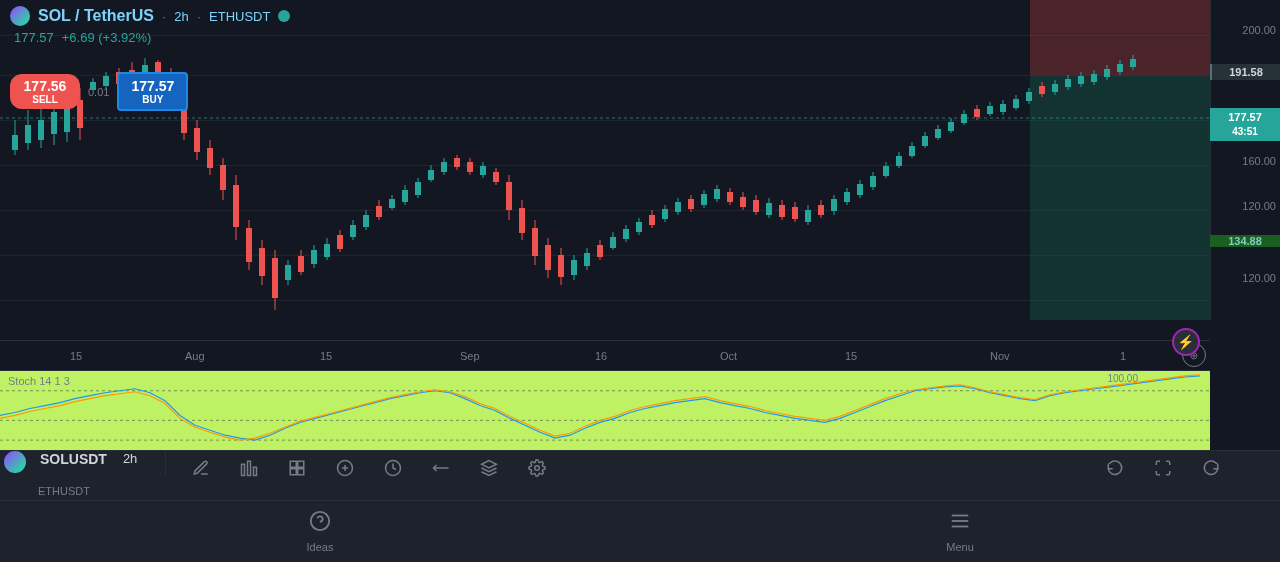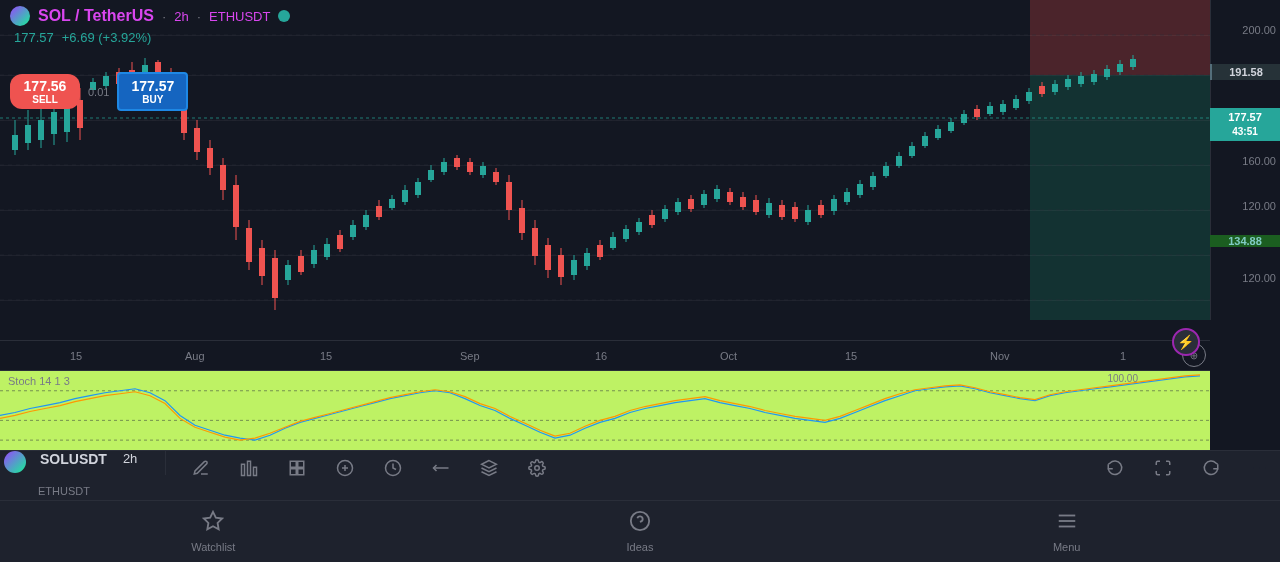--- a/index.html
+++ b/index.html
@@ -45,21 +45,21 @@
     .sol-icon {
       width: 20px;
       height: 20px;
       background: linear-gradient(135deg, #9945ff, #14f195);
       border-radius: 50%;
       flex-shrink: 0;
     }
     .symbol-text {
       font-size: 16px;
       font-weight: 600;
-      color: #d946ef;
+      color: #7dd3fc;
     }
     .exchange-dot {
       width: 12px;
       height: 12px;
       background: #26a69a;
       border-radius: 50%;
     }
     .price-change-row {
       display: flex;
       align-items: center;
@@ -691,28 +691,20 @@
         <line x1="12" y1="12" x2="12.01" y2="12" stroke-width="3"></line>
         <line x1="20" y1="12" x2="20.01" y2="12" stroke-width="3"></line>
     </svg>
   </div>
 
   <div style="position:absolute;bottom:3px;left:38px;font-size:11px;color:#787b86;">ETHUSDT</div>
 </div>
 
 <div id="bottom-nav">
 
-  <div class="nav-item">
-    <div class="nav-icon">
-      <svg width="22" height="22" viewBox="0 0 24 24" fill="none" stroke="#787b86" stroke-width="2">
-        <polygon points="12 2 15.09 8.26 22 9.27 17 14.14 18.18 21.02 12 17.77 5.82 21.02 7 14.14 2 9.27 8.91 8.26 12 2"></polygon>
-      </svg>
-    </div>
-    <span class="nav-label">Watchlist</span>
-  </div>
 
 
 
   <div class="nav-item">
     <div class="nav-icon">
       <svg width="22" height="22" viewBox="0 0 24 24" fill="none" stroke="#787b86" stroke-width="2">
         <circle cx="12" cy="12" r="10"></circle>
         <path d="M9.09 9a3 3 0 015.83 1c0 2-3 3-3 3"></path>
         <line x1="12" y1="17" x2="12.01" y2="17" stroke-width="3"></line>
       </svg>

